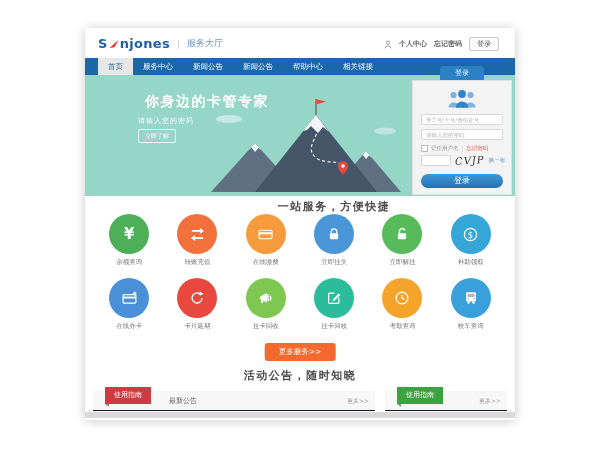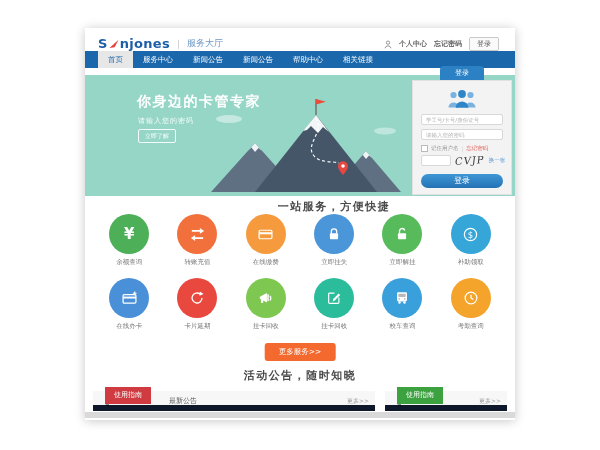--- a/index.html
+++ b/index.html
@@ -15,28 +15,28 @@
   .logo { position:absolute; left:13px; top:8px; display:flex; align-items:center; }
   .logo-txt { font-size:13px; font-weight:bold; color:#1d5fa7; letter-spacing:.3px; }
   .logo-div { color:#c9c9c9; font-size:9px; margin:0 7px; }
   .logo-product { font-size:9px; color:#6d97c5; }
   .header-right { position:absolute; right:16px; top:9px; display:flex; align-items:center; gap:7px; }
   .hr-link { font-size:7px; color:#666; cursor:pointer;font-weight:bold; }
   .hr-btn { font-size:7px; color:#555; border:1px solid #c9c9c9; border-radius:2px;
             padding:1px 7px; background:#fafafa; cursor:pointer; }
 
   
-  .nav { position:absolute; top:23px; width:100%; height:17px; background:#1a67ab;
+  .nav { position:absolute; top:30px; width:100%; height:17px; background:#1a67ab;
          display:flex; align-items:stretch; padding-left:13px; box-sizing:border-box; }
   .nav-item { font-size:7.5px; color:#fff; padding:0 10px; display:flex; align-items:center; cursor:pointer; }
   .nav-item.active { background:#e7e7e7; color:#1a67ab; }
 
   
   .hero { position:absolute; top:47px; width:100%; height:121px; background:#95d6c6; }
-  .hero-title { position:absolute; left:52px; top:18px; font-size:14px; font-weight:bold;
+  .hero-title { position:absolute; left:60px; top:18px; font-size:14px; font-weight:bold;
                 color:#fff; letter-spacing:1.5px;font-family:Liberation Mono, monospace; }
   .hero-sub { position:absolute; left:53px; top:41px; font-size:7px; color:rgba(255,255,255,.92); letter-spacing:1px; }
   .hero-cta { position:absolute; left:53px; top:54px; font-size:6px; color:#fff;
               border:1px solid rgba(255,255,255,.9); border-radius:2px; padding:1.5px 6px; cursor:pointer; }
   .mountains { position:absolute; left:118px; bottom:0; }
 
   
   .login-tab { position:absolute; left:355px; top:38px; width:44px; height:14px; background:#2c80c4;
                border-radius:4px 4px 0 0; color:#fff; font-size:7px; text-align:center;
                line-height:14px; cursor:pointer; z-index:3; }
@@ -72,21 +72,21 @@
   .circle { width:40px; height:40px; border-radius:50%; display:flex;
             align-items:center; justify-content:center; }
   .icon-text { color:#fff; font-size:15px; font-weight:bold; line-height:1; }
   .slabel { margin-top:4px; font-size:6.5px; color:#777; }
   .more-btn { position:absolute; left:50%; transform:translateX(-50%); top:315px;
               color:#fff; font-size:7.5px; padding:4px 14px; border-radius:3px; cursor:pointer; }
 
   
   .ann-title { top:340px; }
   .panel { position:absolute; top:363px; height:20px; background:#f7f7f7;
-           border-bottom:6px solid #0f172a; box-sizing:border-box; }
+           border-bottom:1px solid #0f172a; box-sizing:border-box; }
   .panel-left { left:8px; width:282px; }
   .panel-right { left:300px; width:122px; }
   .ribbon { position:absolute; left:12px; top:-4px; height:17px; line-height:17px;
             padding:0 9px; color:#fff; font-size:7px; cursor:pointer; }
   .ribbon::after { content:''; position:absolute; left:0; bottom:-3px;
                    border-top:3px solid rgba(0,0,0,.45); border-left:4px solid transparent; }
   .panel-tab2 { position:absolute; left:76px; top:5px; font-size:7px; color:#555; cursor:pointer; }
   .panel-more { position:absolute; right:6px; top:6px; font-size:6px; color:#999; cursor:pointer; }
   .footer-strip { position:absolute; top:384px; left:0; width:100%; height:6px; background:#d9d9d9; }
 </style>
@@ -275,41 +275,41 @@
       <div class="cell">
         <div class="circle" style="background-color: rgb(43, 189, 155);">
           <svg width="16" height="16" viewBox="0 0 18 18">
             <path d="M14.5 8.5V14a1 1 0 0 1-1 1H4a1 1 0 0 1-1-1V4.5a1 1 0 0 1 1-1h5.5" fill="none" stroke="#fff" stroke-width="1.3"></path>
             <polygon points="7.5,13 8.1,10 14.2,3.8 16,5.6 9.9,11.8" fill="#fff"></polygon>
           </svg>
         </div>
         <div class="slabel">挂卡回收</div>
       </div>
       <div class="cell">
+        <div class="circle" style="background-color: rgb(245, 164, 43);">
+          <svg width="16" height="16" viewBox="0 0 18 18">
+            <circle cx="9" cy="9" r="6.6" fill="none" stroke="#fff" stroke-width="1.4"></circle>
+            <path d="M9 5.4V9l2.6 1.7" fill="none" stroke="#fff" stroke-width="1.4"></path>
+          </svg>
+        </div>
+        <div class="slabel">考勤查询</div>
+      </div>
+      <div class="cell">
         <div class="circle" style="background-color: rgb(58, 160, 220);">
           <svg width="16" height="16" viewBox="0 0 18 18">
             <rect x="3.4" y="2.4" width="11.2" height="10.4" rx="1.6" fill="#fff"></rect>
             <rect x="5" y="4.2" width="8" height="3.6" rx="0.6" fill="rgba(0,0,0,0.28)"></rect>
             <rect x="5" y="9.2" width="1.8" height="1.6" fill="rgba(0,0,0,0.28)"></rect>
             <rect x="11.2" y="9.2" width="1.8" height="1.6" fill="rgba(0,0,0,0.28)"></rect>
             <circle cx="6.2" cy="14" r="1.4" fill="#fff"></circle>
             <circle cx="11.8" cy="14" r="1.4" fill="#fff"></circle>
           </svg>
         </div>
         <div class="slabel">校车查询</div>
       </div>
-      <div class="cell">
-        <div class="circle" style="background-color: rgb(245, 164, 43);">
-          <svg width="16" height="16" viewBox="0 0 18 18">
-            <circle cx="9" cy="9" r="6.6" fill="none" stroke="#fff" stroke-width="1.4"></circle>
-            <path d="M9 5.4V9l2.6 1.7" fill="none" stroke="#fff" stroke-width="1.4"></path>
-          </svg>
-        </div>
-        <div class="slabel">考勤查询</div>
-      </div>
     </div>
   </div>
   <div class="more-btn" style="background-color: rgb(244, 105, 46);">更多服务&gt;&gt;</div>
 
   <div class="section-title ann-title">活动公告，随时知晓</div>
   <div class="panel panel-left">
     <div class="ribbon" style="background-color: rgb(207, 59, 65);">使用指南</div>
     <div class="panel-tab2">最新公告</div>
     <div class="panel-more">更多&gt;&gt;</div>
   </div>

